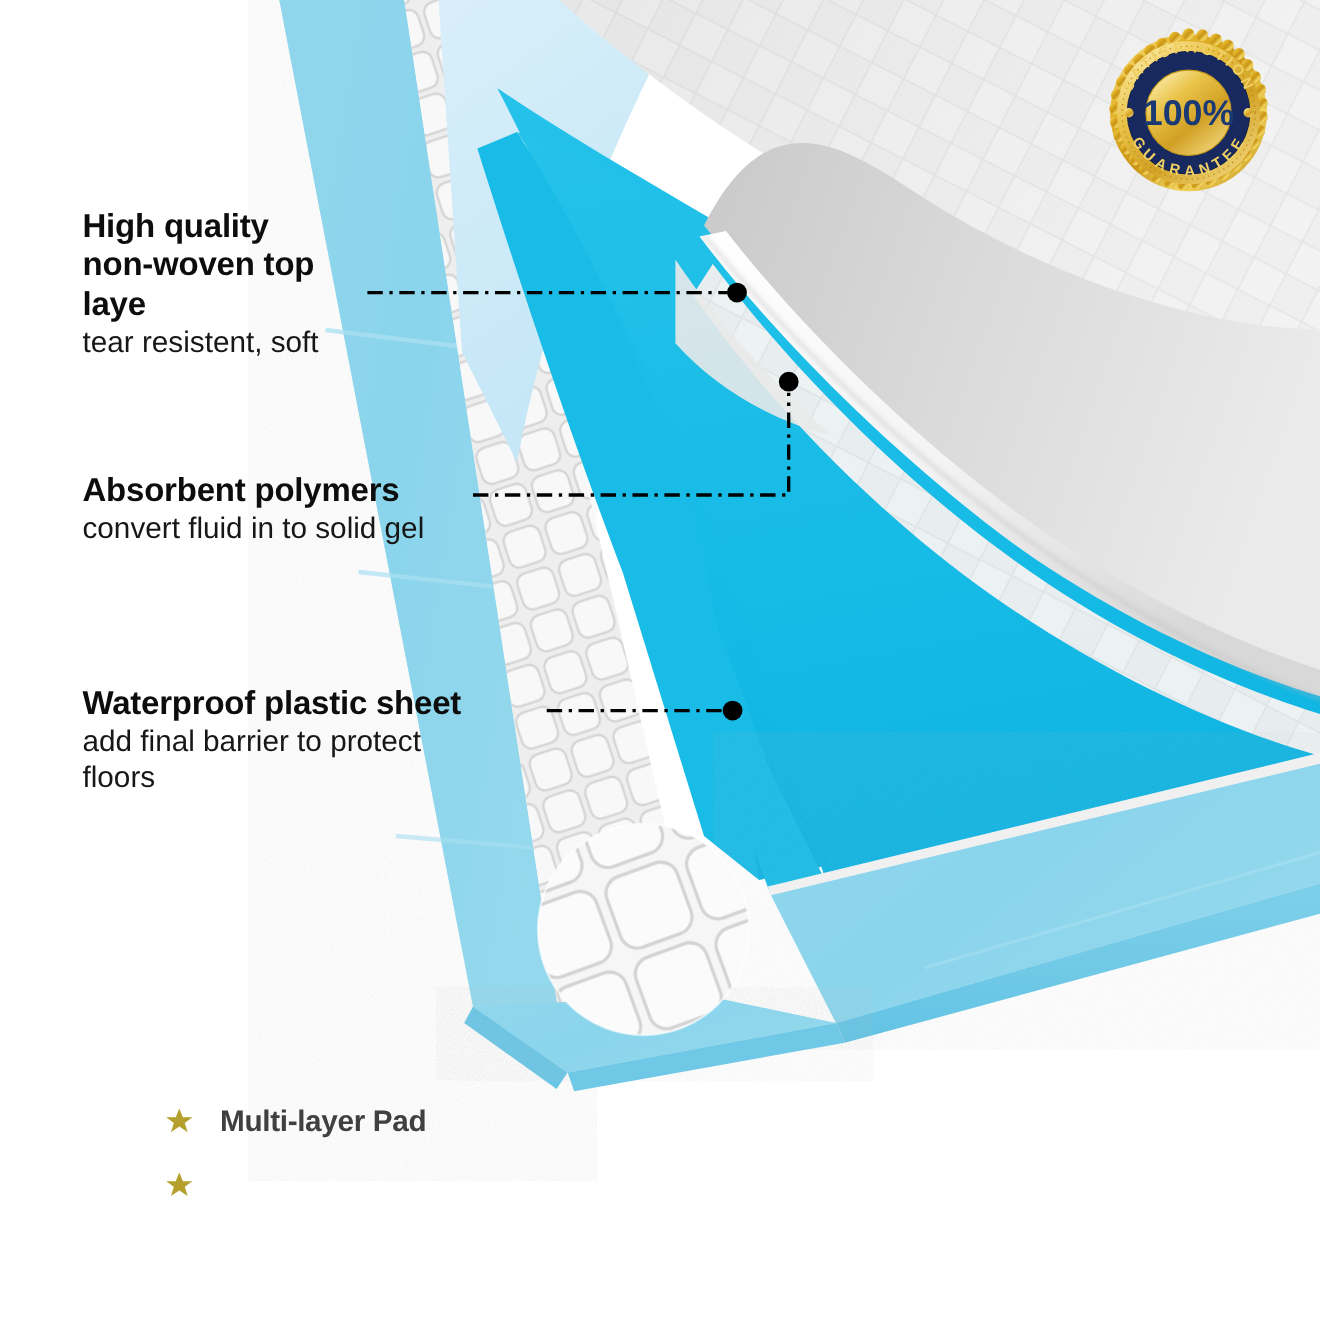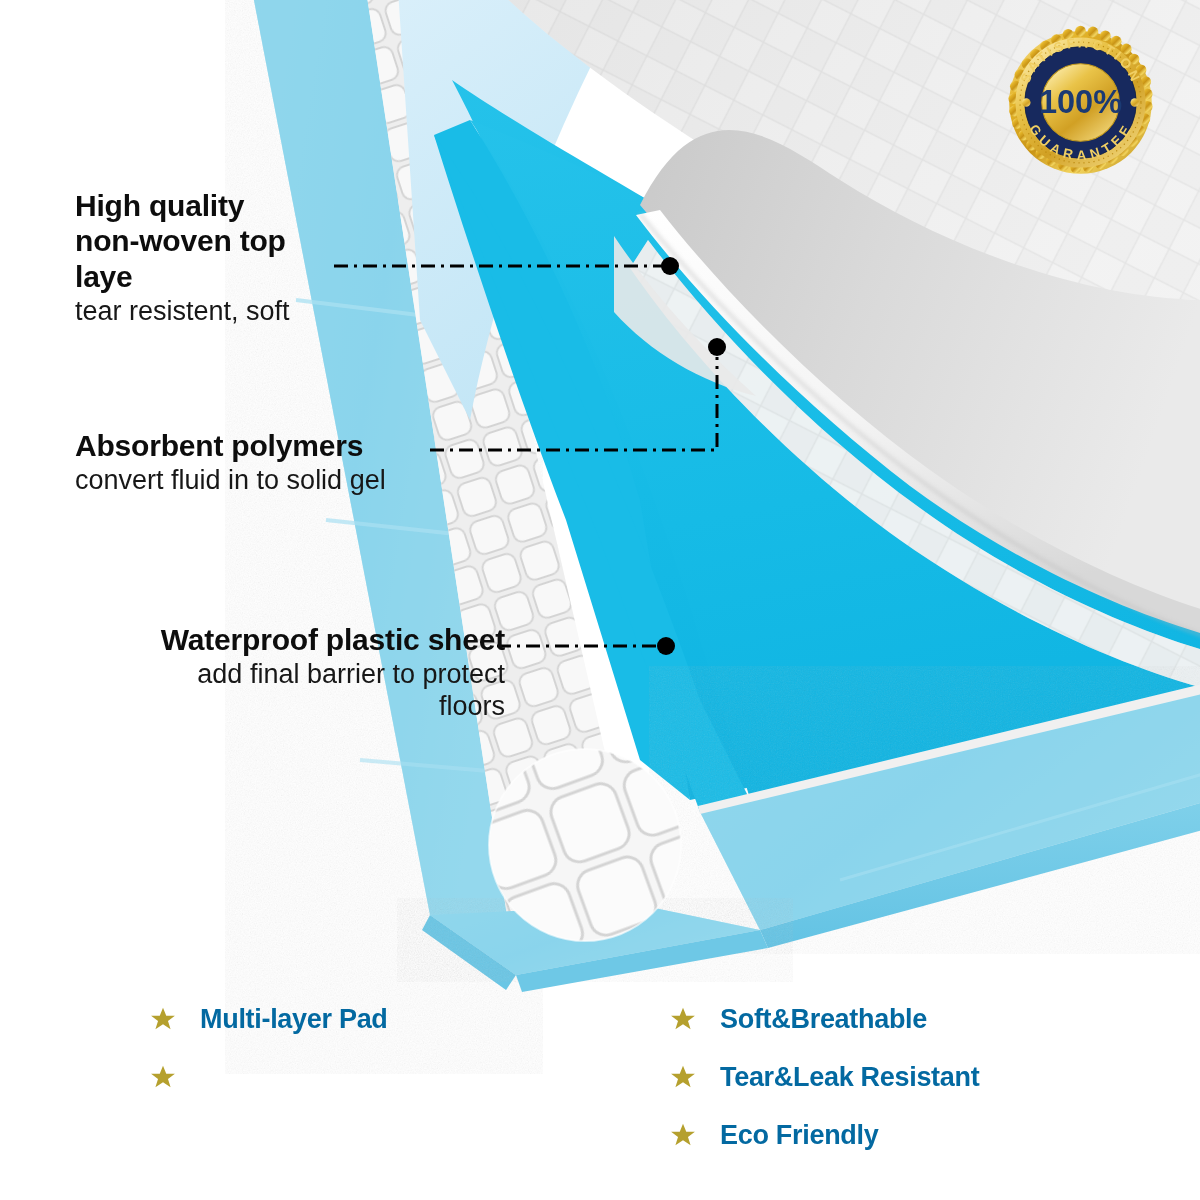--- a/index.html
+++ b/index.html
@@ -40,21 +40,21 @@
     margin: 0;
   }
   .callout .csub {
     font-weight: normal;
     font-size: 27px;
     color: #171717;
     margin: 2px 0 0 0;
   }
   #callout-top   { left: 75px; top: 188px;  width: 300px; }
   #callout-mid   { left: 75px; top: 428px;  width: 430px; }
-  #callout-bot   { left: 75px; top: 622px;  width: 430px; text-align: right; }
+  #callout-bot   { left: 75px; top: 622px;  width: 430px; }
 
   
   #features {
     position: absolute;
     left: 150px;
     top: 1000px;
     width: 1000px;
     display: flex;
     gap: 90px;
   }
@@ -71,21 +71,21 @@
     height: 38px;
   }
   .star-icon {
     width: 26px;
     height: 26px;
     flex: 0 0 26px;
   }
   .feature-label {
     font-size: 27px;
     font-weight: bold;
-    color: #0369a1;
+    color: #404040;
     letter-spacing: -0.3px;
     white-space: nowrap;
   }
 
   
   #guarantee-badge {
     position: absolute;
     left: 1003px;
     top: 25px;
     width: 155px;
@@ -341,40 +341,20 @@
           </svg>
         <span class="feature-label">Multi-layer Pad</span>
       </div>
       <div class="feature-row">
         <svg class="star-icon" viewBox="0 0 24 24">
             <polygon points="12,1.5 15,9 23,9 16.6,13.8 19,21.5 12,16.8 5,21.5 7.4,13.8 1,9 9,9" fill="#b5a02e"></polygon>
           </svg>
       </div>
     </div>
 
-    <div class="feature-col">
-      <div class="feature-row">
-        <svg class="star-icon" viewBox="0 0 24 24">
-            <polygon points="12,1.5 15,9 23,9 16.6,13.8 19,21.5 12,16.8 5,21.5 7.4,13.8 1,9 9,9" fill="#b5a02e"></polygon>
-          </svg>
-        <span class="feature-label">Soft&amp;Breathable</span>
-      </div>
-      <div class="feature-row">
-        <svg class="star-icon" viewBox="0 0 24 24">
-            <polygon points="12,1.5 15,9 23,9 16.6,13.8 19,21.5 12,16.8 5,21.5 7.4,13.8 1,9 9,9" fill="#b5a02e"></polygon>
-          </svg>
-        <span class="feature-label">Tear&amp;Leak Resistant</span>
-      </div>
-      <div class="feature-row">
-        <svg class="star-icon" viewBox="0 0 24 24">
-            <polygon points="12,1.5 15,9 23,9 16.6,13.8 19,21.5 12,16.8 5,21.5 7.4,13.8 1,9 9,9" fill="#b5a02e"></polygon>
-          </svg>
-        <span class="feature-label">Eco Friendly</span>
-      </div>
-    </div>
   </div>
 
   <svg id="guarantee-badge" viewBox="0 0 200 200">
     <defs>
       <linearGradient id="goldRim" x1="0" y1="0" x2="1" y2="1">
         <stop offset="0%" stop-color="#fff0b0"></stop>
         <stop offset="25%" stop-color="#e4b52a"></stop>
         <stop offset="50%" stop-color="#c99416"></stop>
         <stop offset="72%" stop-color="#f3d55f"></stop>
         <stop offset="100%" stop-color="#b8860b"></stop>

